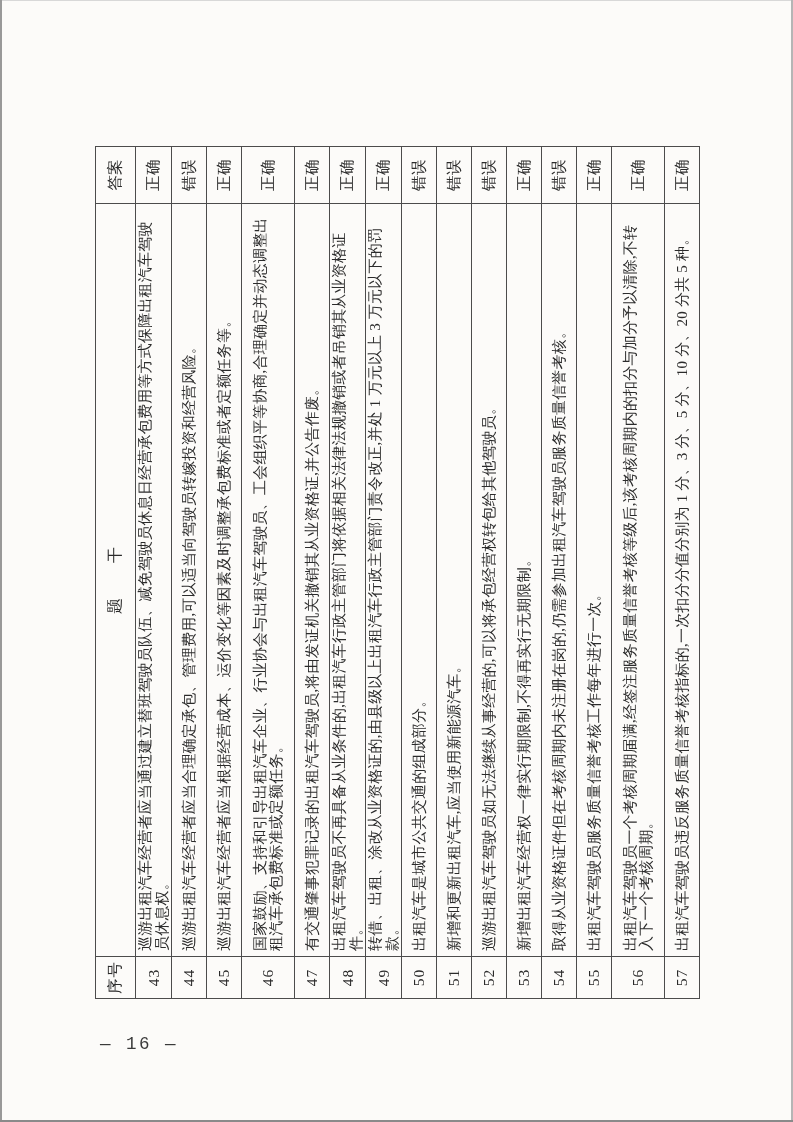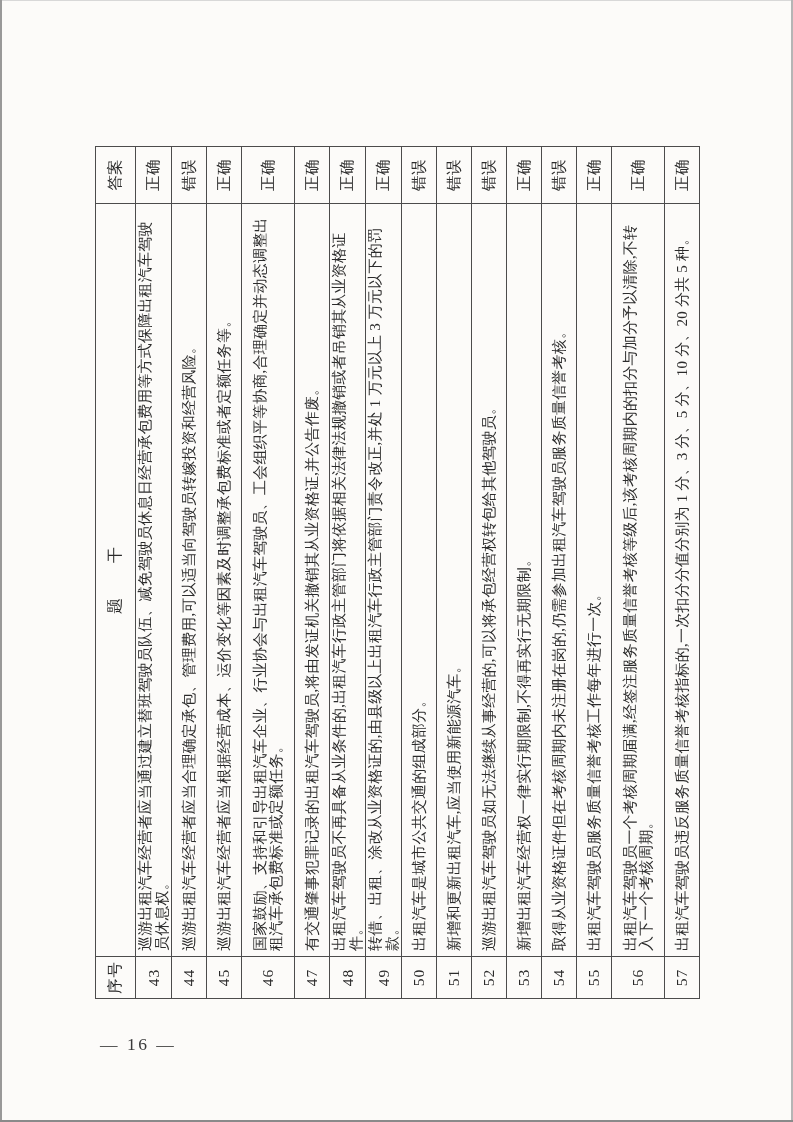--- a/index.html
+++ b/index.html
@@ -43,21 +43,21 @@
   th.h-ans{ text-align:center;font-size:15.5px;}
   td.q{
     text-align:left;padding:1px 6px 1px 5px;
     font-size:15px;line-height:16.5px;letter-spacing:0.2px;
   }
   td.ans{ text-align:center;font-size:15.5px;letter-spacing:0.5px;}
 
   .page-no{
     position:absolute;left:100px;top:1034px;
     font-size:17.5px;letter-spacing:2.5px;color:#3a3a3a;
-    font-family:Liberation Serif, serif;
+    font-family:Liberation Mono, monospace;
   }
 </style>
 </head>
 <body>
 
 <div class="edge top"></div>
 <div class="edge left"></div>
 <div class="edge right"></div>
 <div class="edge bottom"></div>
 

